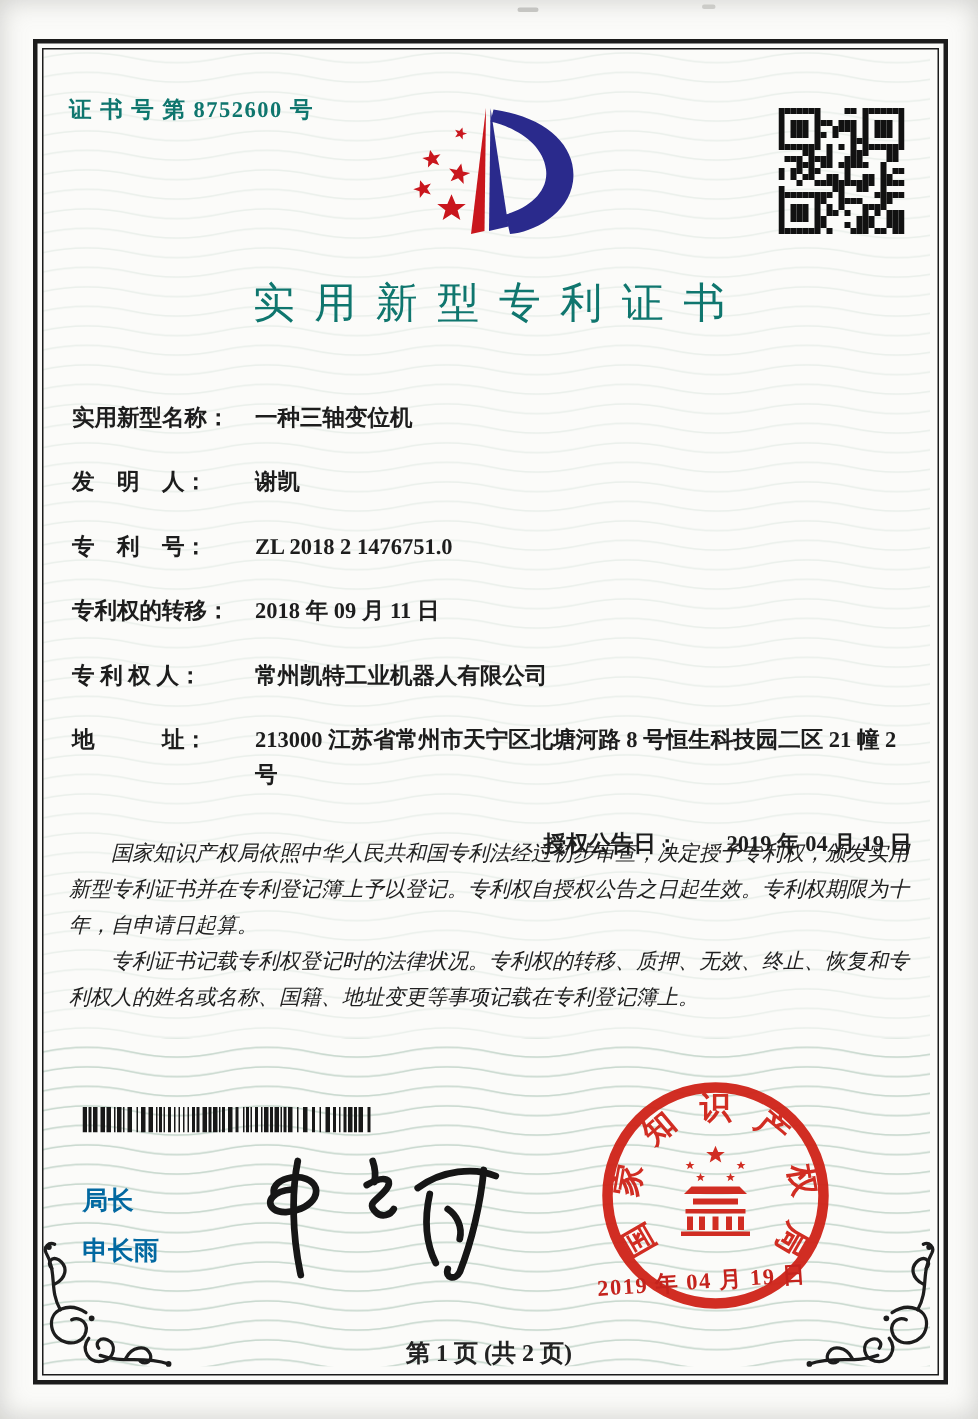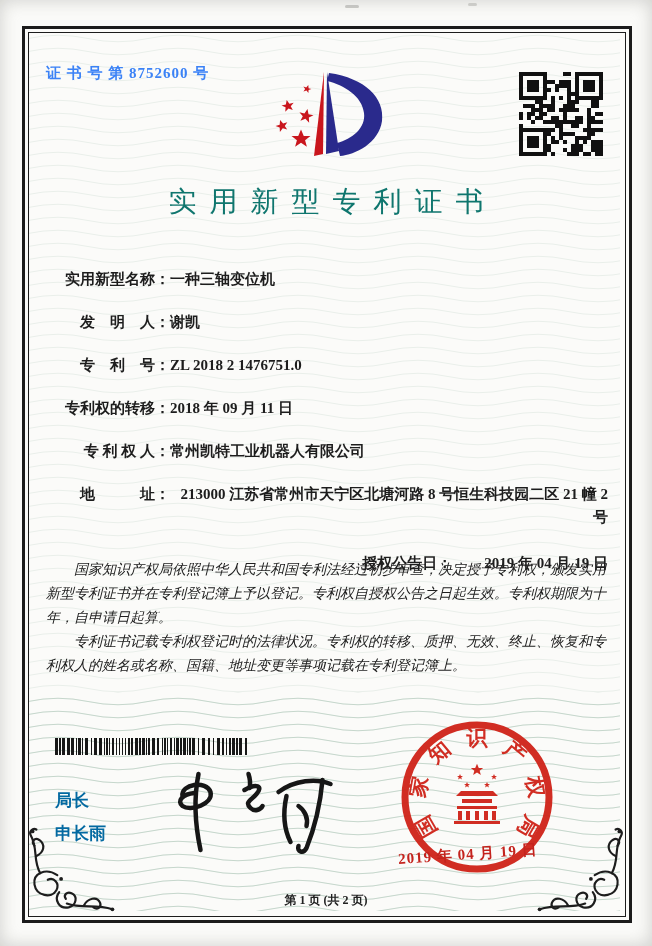--- a/index.html
+++ b/index.html
@@ -3,41 +3,41 @@
 <meta charset="utf-8">
 <style>
   html,body{margin:0;padding:0;}
   body{background:#e8e8e6;font-family:"Liberation Serif","DejaVu Serif",serif;}
   .page{position:relative;width:652px;height:946px;margin:0 auto;background:#fbfbf9;overflow:hidden;
         box-shadow:inset 0 0 18px rgba(120,120,115,.35);}
   .frame{position:absolute;left:22px;top:26px;width:604px;height:891px;border:3px solid #1c1c1c;}
   .frame::after{content:"";position:absolute;inset:3px;border:1px solid #1c1c1c;pointer-events:none;}
   .guilloche{position:absolute;left:28px;top:32px;width:592px;height:879px;z-index:0;}
   .content{position:absolute;inset:0;z-index:2;}
-  .cert-number{position:absolute;left:46px;top:64px;font-size:15px;font-weight:600;color:#3b82f6;letter-spacing:1px;}
+  .cert-number{position:absolute;left:46px;top:64px;font-size:15px;font-weight:600;color:#0f766e;letter-spacing:1px;}
   .logo{position:absolute;left:243px;top:66px;}
   .qr{position:absolute;left:519px;top:72px;}
   .title{position:absolute;left:0;right:0;top:183px;text-align:center;font-size:28px;font-weight:400;
          color:#0f766e;letter-spacing:13px;text-indent:13px;}
   .fields{position:absolute;left:48px;top:268px;width:560px;font-size:15px;font-weight:600;color:#1d1d1d;}
-  .field-row{display:flex;margin-bottom:20px;line-height:23px;text-align:right;}
+  .field-row{display:flex;margin-bottom:20px;line-height:23px;}
   .field-label{flex:0 0 122px;white-space:nowrap;}
   .field-value{max-width:440px;}
   .grant-row{position:relative;display:flex;line-height:23px;margin-top:23px;justify-content:flex-end;}
   .grant-right{position:absolute;left:300px;top:0;display:flex;}
   .body-text{position:absolute;left:46px;top:558px;width:562px;font-size:14px;line-height:24px;
              color:#202020;font-style:italic;font-weight:500;}
   .body-text p{margin:0;text-indent:2em;}
   .barcode{position:absolute;left:55px;top:738px;}
   .signer{position:absolute;left:55px;top:784px;font-size:17px;font-weight:600;color:#0369a1;line-height:33px;}
   .signature{position:absolute;left:158px;top:766px;}
   .seal{position:absolute;left:392px;top:712px;opacity:.95;}
   .seal-date{position:absolute;left:398px;top:843px;width:200px;font-size:15px;font-weight:700;
              color:#c4231d;transform:rotate(-4deg);letter-spacing:1px;}
-  .footer{position:absolute;left:0;right:0;top:892px;text-align:center;font-size:12px;font-weight:600;color:#222;}
+  .footer{position:absolute;left:0;right:0;top:892px;text-align:center;font-size:16px;font-weight:600;color:#222;}
   .flourish{position:absolute;top:820px;}
   .flourish.bl{left:25px;}
   .flourish.br{left:532px;transform:scaleX(-1);}
   .smudge{position:absolute;background:#9a9a96;border-radius:2px;}
 </style>
 </head>
 <body>
 
 <div class="page">
 

